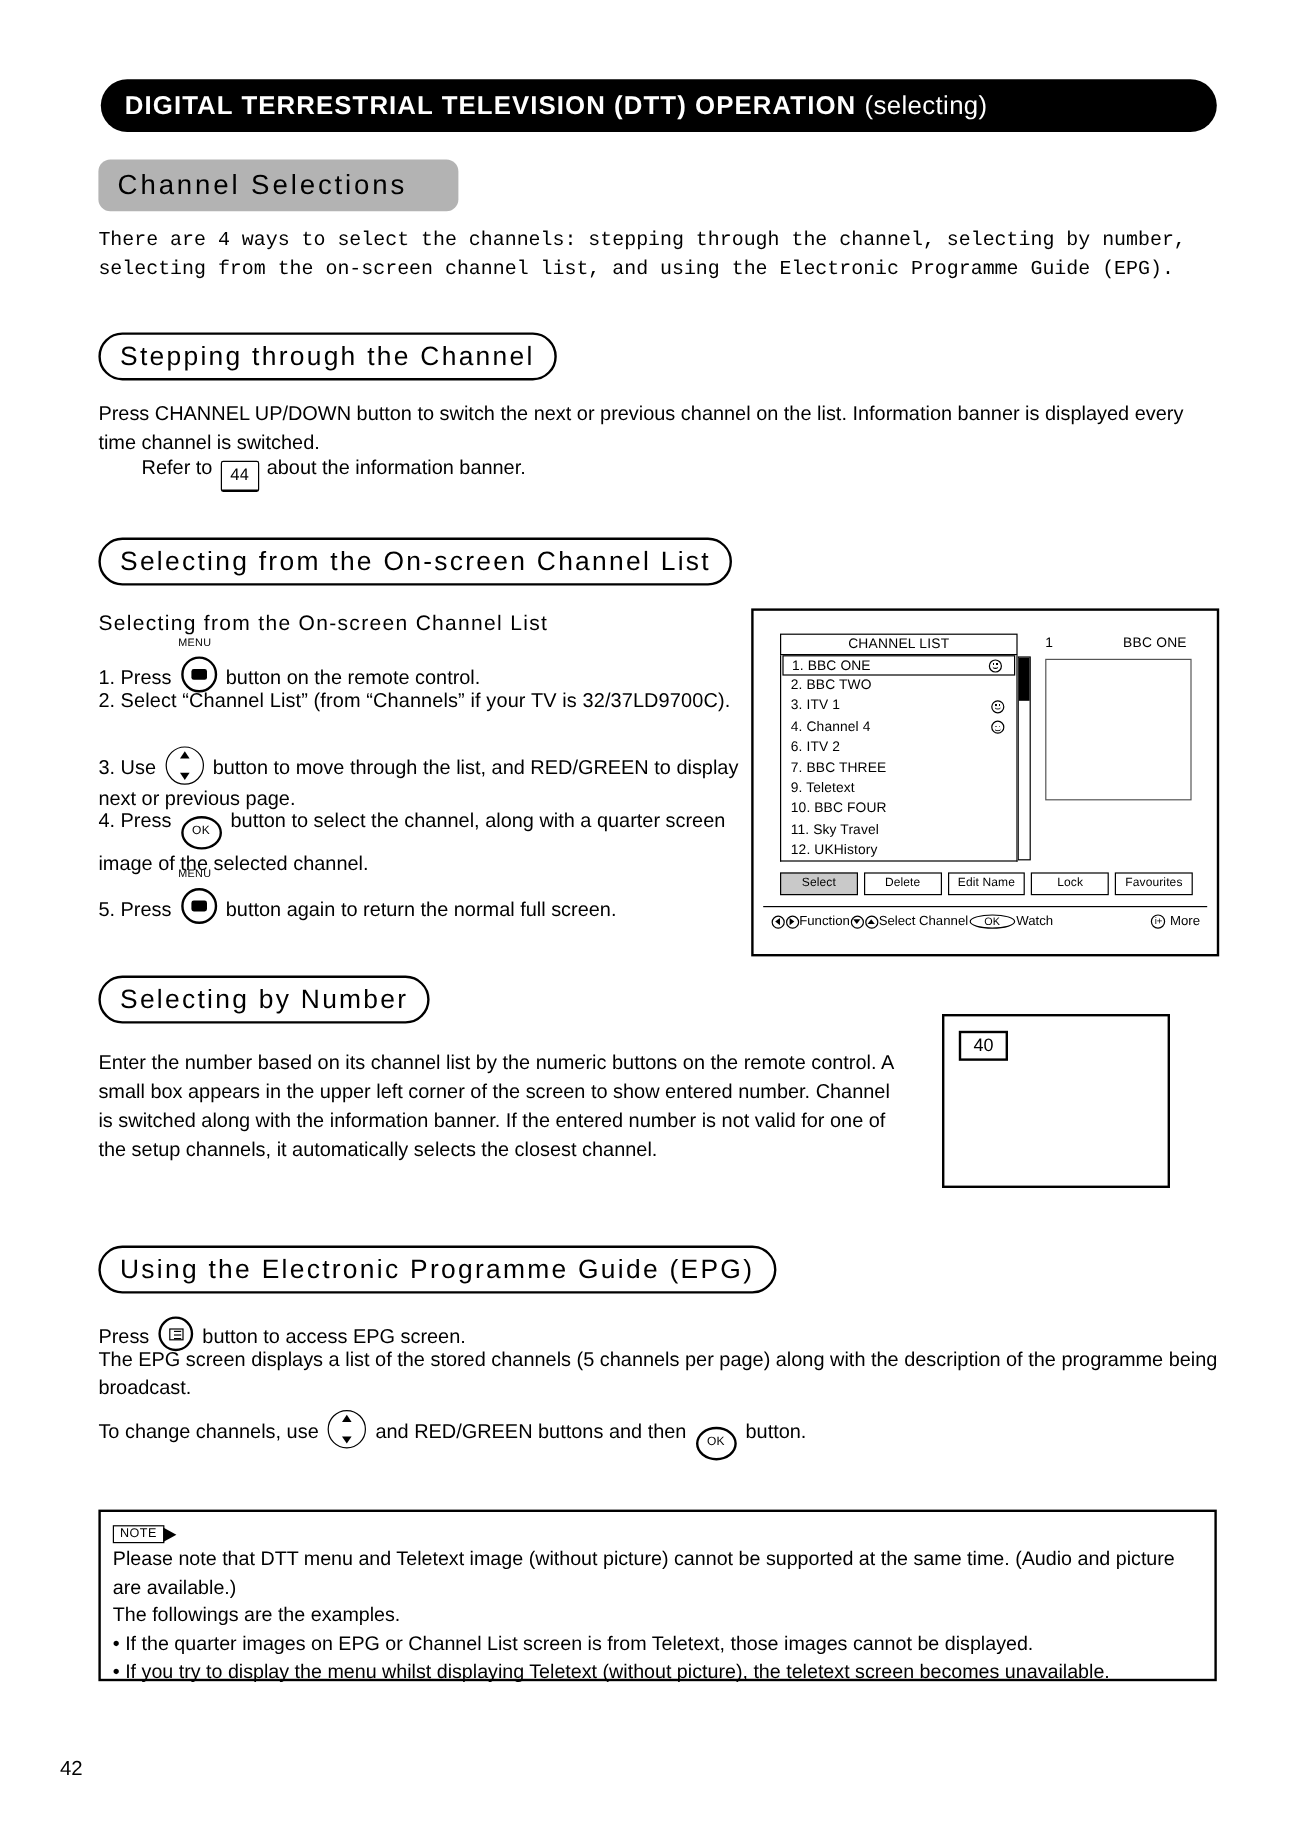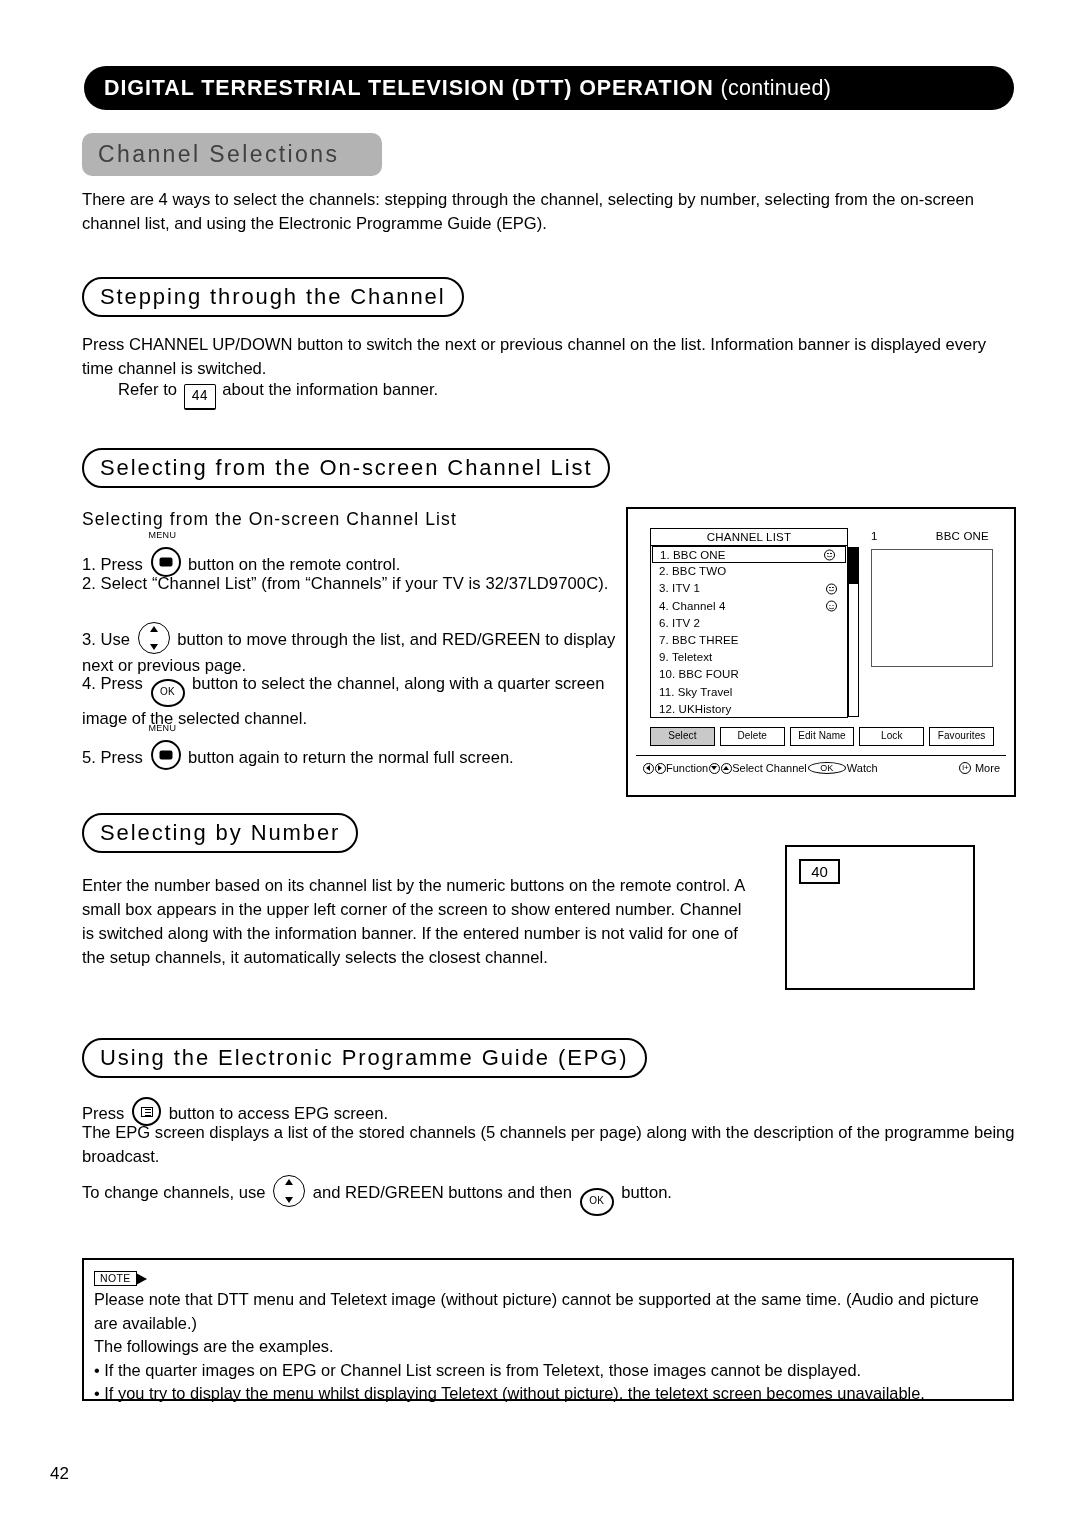--- a/index.html
+++ b/index.html
@@ -54,21 +54,21 @@
     width: 300px;
     height: 43px;
     background: #b3b3b3;
     border-radius: 10px;
     display: flex;
     align-items: center;
     padding-left: 16px;
     box-sizing: border-box;
   }
   .gray-pill span {
-    color: #404040;
+    color: #000000;
     font-size: 23px;
     letter-spacing: 2.4px;
     white-space: nowrap;
   }
 
   
   .sec-pill {
     position: absolute;
     height: 40px;
     border: 2.6px solid #000;
@@ -486,28 +486,28 @@
     top: 1464px;
     font-size: 17px;
   }
 </style>
 </head>
 <body>
 
 <div class="page">
 
   <div class="header-bar">
-    <div class="title"><span>DIGITAL TERRESTRIAL TELEVISION (DTT) OPERATION </span><span class="tail">(continued)</span></div>
+    <div class="title"><span>DIGITAL TERRESTRIAL TELEVISION (DTT) OPERATION </span><span class="tail">(selecting)</span></div>
   </div>
 
   <div class="gray-pill">
     <span>Channel Selections</span>
   </div>
 
-  <div class="body-text" style="left:82px; top:188px; width:940px;">There are 4 ways to select the channels: stepping through the channel, selecting by number, selecting from the on-screen channel list, and using the Electronic Programme Guide (EPG).</div>
+  <div class="body-text" style="left:82px; top:188px; width:940px;font-family:Liberation Mono, monospace;">There are 4 ways to select the channels: stepping through the channel, selecting by number, selecting from the on-screen channel list, and using the Electronic Programme Guide (EPG).</div>
 
   <div class="sec-pill" style="left:82px; top:277px;">
     <span>Stepping through the Channel</span>
   </div>
 
   <div class="body-text" style="left:82px; top:333px; width:940px;">Press CHANNEL UP/DOWN button to switch the next or previous channel on the list. Information banner is displayed every time channel is switched.</div>
 
   <div class="body-text" style="left:82px; top:378px; width:600px;margin-left:36px;">
     <span>Refer to </span><span class="ic ic-ref">44</span><span> about the information banner.</span>
   </div>

